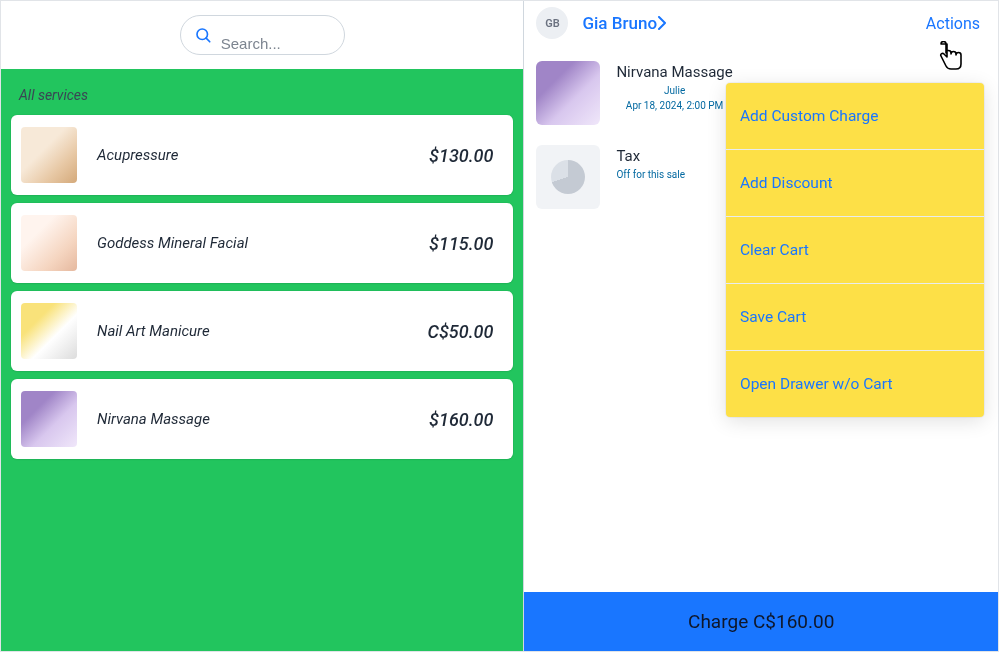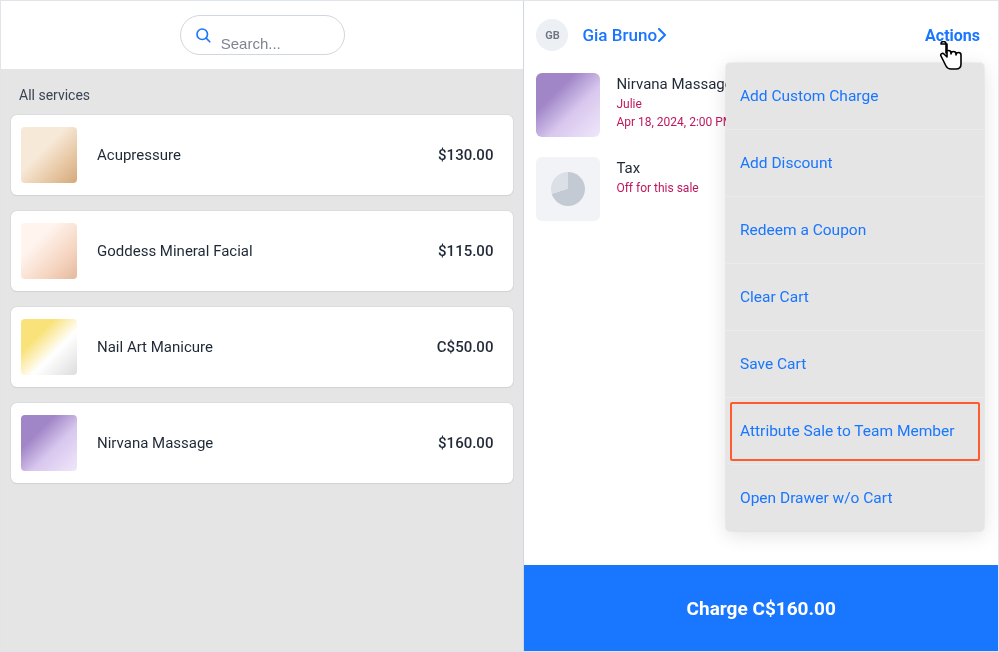--- a/index.html
+++ b/index.html
@@ -51,37 +51,38 @@
     border-radius: 20px;
     border: 1px solid #d0d7de;
     padding: 16px 16px 0 40px;
     font-size: 15px;
     color: #333;
     outline: none;
   }
   .search-input::placeholder { color: #7d8590; }
   .services-area {
     flex: 1;
-    background: #e5e5e5;
+    background: #22c55e;
     padding: 12px 10px 0 10px;
     overflow-y: auto;
+    font-style: italic;
   }
   .services-header {
     font-size: 14px;
     color: #3a4554;
     padding: 6px 8px 12px 8px;
   }
   .service-card {
     background: #fff;
     border-radius: 6px;
     box-shadow: 0 1px 2px rgba(0,0,0,0.06), 0 0 0 1px rgba(0,0,0,0.03);
     display: flex;
     align-items: center;
     padding: 12px 20px 12px 10px;
-    margin-bottom: 16px;
+    margin-bottom: 8px;
   }
   .service-thumb {
     width: 56px;
     height: 56px;
     border-radius: 4px;
     flex-shrink: 0;
     margin-right: 20px;
     background-size: cover;
     background-position: center;
   }
@@ -89,37 +90,37 @@
   .thumb-facial { background: linear-gradient(135deg, #fff4ee 30%, #f5d5c0 70%, #e5b89e 100%); }
   .thumb-nail { background: linear-gradient(135deg, #f9e27a 30%, #ffffff 60%, #dcdcdc 100%); }
   .thumb-nirvana { background: linear-gradient(135deg, #a085c7 30%, #d8c7ee 60%, #f0e7fa 100%); }
   .thumb-salt { background: linear-gradient(135deg, #efd9c2 30%, #e0bb94 70%, #cfa576 100%); }
   .service-name {
     flex: 1;
     font-size: 15px;
     color: #1f2937;
   }
   .service-price {
-    font-size: 15px;
+    font-size: 18px;
     color: #1f2937;
     font-weight: 500;
   }
 
   
   .right-panel {
     flex: 1;
     display: flex;
     flex-direction: column;
     position: relative;
     background: #fff;
   }
   .right-header {
     display: flex;
     align-items: center;
-    padding: 18px 18px 18px 12px;
+    padding: 6px 18px 18px 12px;
   }
   .avatar {
     width: 32px;
     height: 32px;
     border-radius: 50%;
     background: #eceff3;
     color: #6b7280;
     font-size: 11px;
     font-weight: 600;
     display: flex;
@@ -133,21 +134,21 @@
     font-weight: 500;
     display: flex;
     align-items: center;
     gap: 0;
   }
   .customer-name svg { width: 10px; height: 14px; }
   .actions-link {
     margin-left: auto;
     color: #1976ff;
     font-size: 16px;
-    font-weight: 700;
+    font-weight: 400;
     cursor: pointer;
   }
 
   .cart-items { padding: 4px 18px 0 12px; }
   .cart-row { display: flex; gap: 16px; margin-bottom: 20px; }
   .cart-thumb {
     width: 64px;
     height: 64px;
     border-radius: 6px;
     flex-shrink: 0;
@@ -158,41 +159,41 @@
     display: flex;
     align-items: center;
     justify-content: center;
   }
   .pie-stub {
     width: 34px; height: 34px; border-radius: 50%;
     background: conic-gradient(#c4cad3 0 70%, #dbe0e7 70% 100%);
   }
   .cart-info { display: flex; flex-direction: column; gap: 4px; padding-top: 2px; }
   .cart-title { font-size: 15px; color: #1f2937; }
-  .cart-sub { font-size: 12px; color: #be185d; }
+  .cart-sub { font-size: 10px; color: #0369a1; text-align: center; }
 
   .charge-bar {
     margin-top: auto;
-    height: 86px;
+    height: 59px;
     background: #1976ff;
     display: flex;
     align-items: center;
     justify-content: center;
-    color: #ffffff;
+    color: #0f172a;
     font-size: 19px;
-    font-weight: 700;
+    font-weight: 400;
   }
 
   
   .actions-menu {
     position: absolute;
-    top: 62px;
+    top: 82px;
     right: 14px;
     width: 258px;
-    background: #e5e5e5;
+    background: #fde047;
     border-radius: 4px;
     box-shadow: 0 4px 20px rgba(0,0,0,0.12), 0 0 0 1px rgba(0,0,0,0.04);
     z-index: 10;
   }
   .menu-item {
     padding: 24px 14px;
     font-size: 15.5px;
     color: #1976ff;
     border-bottom: 1px solid #e8ecef;
     cursor: pointer;
@@ -290,24 +291,22 @@
           <div class="cart-sub">Off for this sale</div>
         </div>
       </div>
     </div>
 
     <div class="charge-bar">Charge C$160.00</div>
 
     <div class="actions-menu">
       <div class="menu-item">Add Custom Charge</div>
       <div class="menu-item">Add Discount</div>
-      <div class="menu-item">Redeem a Coupon</div>
       <div class="menu-item">Clear Cart</div>
       <div class="menu-item">Save Cart</div>
-      <div class="menu-item highlight">Attribute Sale to Team Member</div>
       <div class="menu-item">Open Drawer w/o Cart</div>
     </div>
 
     <svg class="cursor-pointer" width="28" height="32" viewBox="0 0 28 32">
       <path d="M9 3 v13 l-3 -3 c-1.5 -1.5 -4 0 -3 2 l5 10 c1 2 3 3 5 3 h5 c3 0 5 -2 5 -5 v-9 c0 -1.5 -1 -2.5 -2.5 -2.5 s-2.5 1 -2.5 2.5 v-1 c0 -1.5 -1 -2.5 -2.5 -2.5 s-2.5 1 -2.5 2.5 v-1 c0 -1.5 -1 -2.5 -2.5 -2.5 s-2.5 1 -2.5 2.5 v-9 c0 -1.5 -1 -2.5 -2.5 -2.5 s-2.5 1 -2.5 2.5 z" fill="#fff" stroke="#000" stroke-width="1.6" stroke-linejoin="round"></path>
     </svg>
 
   </div>
 </div>
 

